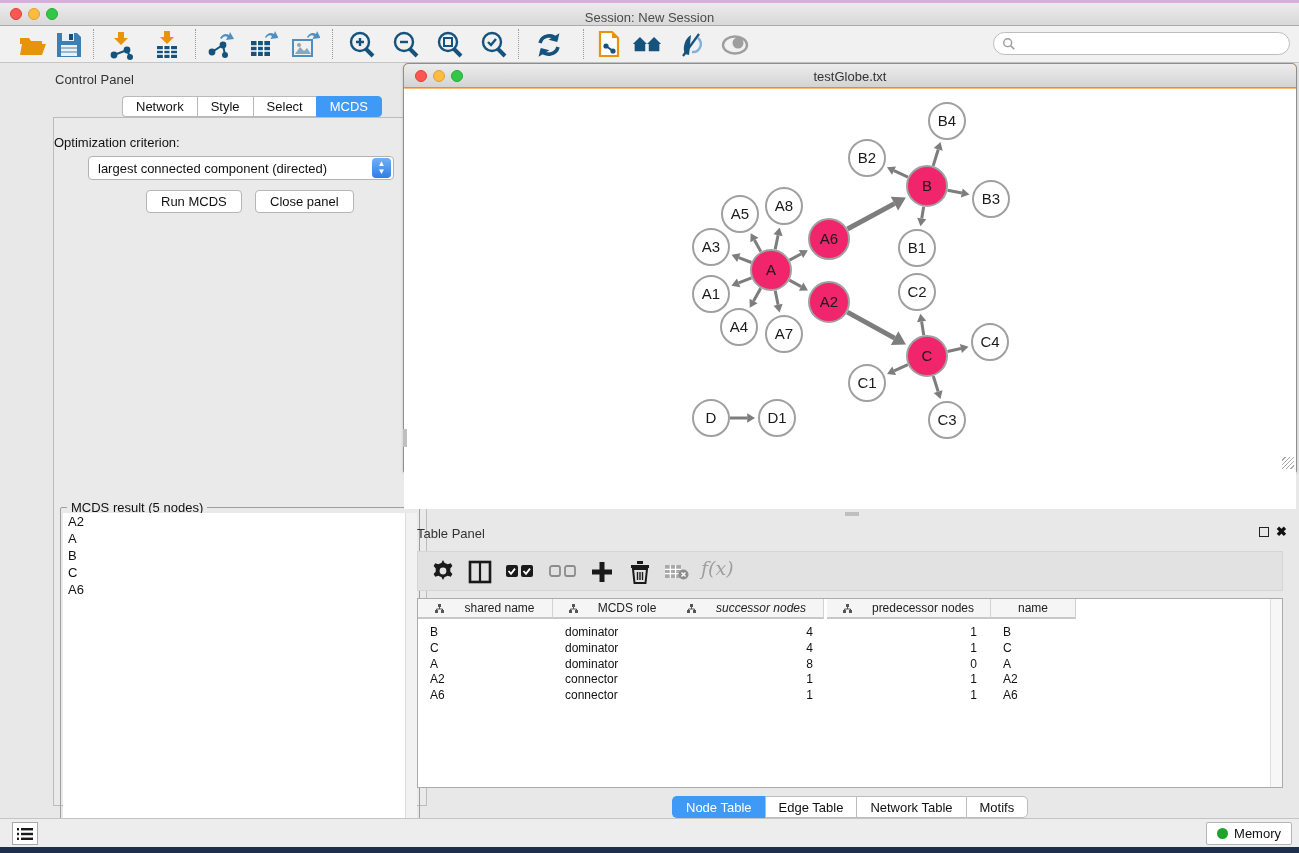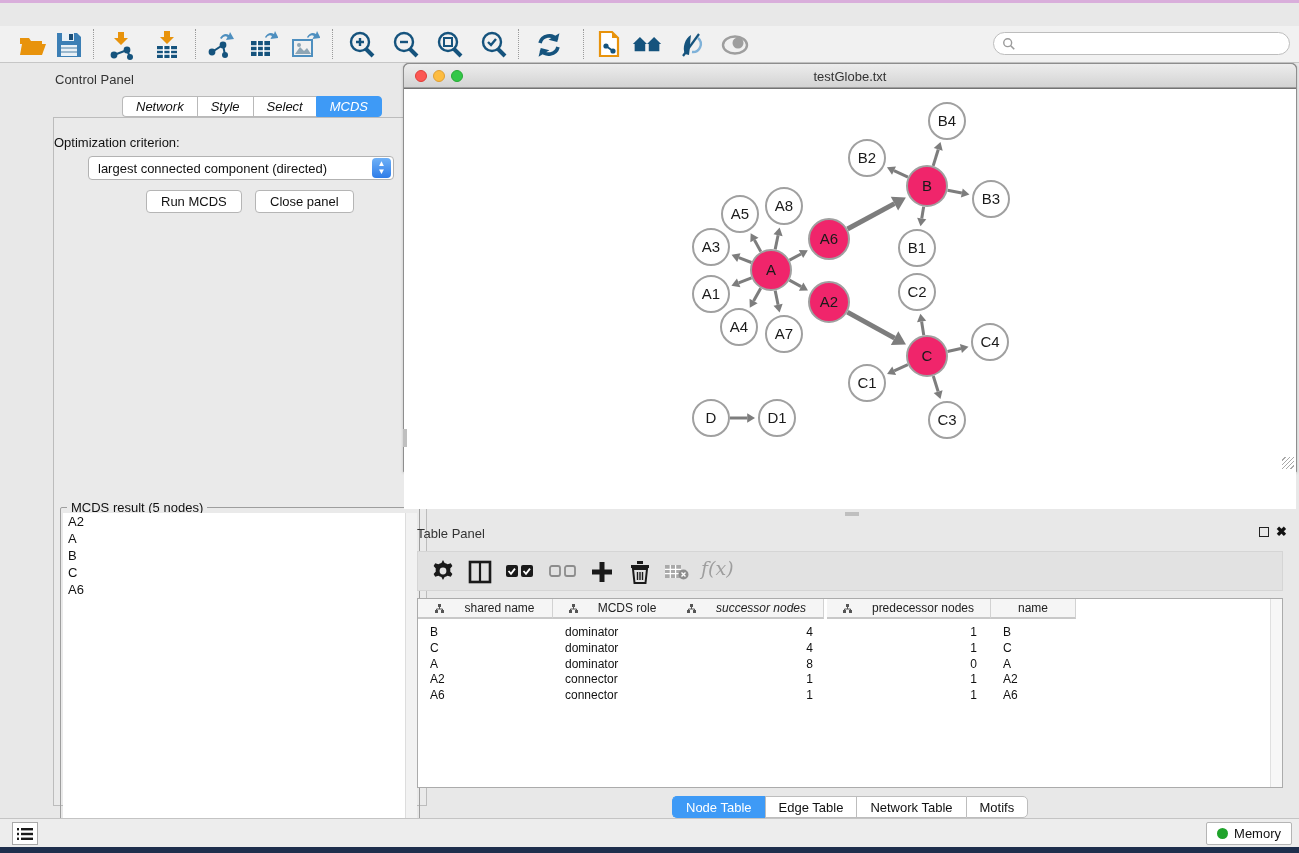--- a/index.html
+++ b/index.html
@@ -48,21 +48,21 @@
   
   #control-panel { left:0; top:63px; width:390px; height:755px;margin-left:45px; }
   .panel-title { font-size:13px; color:#333; }
   .float-box { width:10px; height:10px; border:1.5px solid #222; cursor:pointer; }
   .close-x { font-size:13px; font-weight:bold; color:#111; cursor:pointer; line-height:10px; }
 
   #control-tabs { position:absolute; left:77px; top:33px; height:21px; display:flex; }
   .ctab {
     height:21px; padding:0 13px; font-size:13px; background:#fff;
     border:1px solid #B9B9B9; border-right:none; display:flex; align-items:center;
-    cursor:pointer; color:#111;font-style:italic;
+    cursor:pointer; color:#111;
   }
   .ctab:first-child { border-radius:4px 0 0 4px; }
   .ctab:last-child { border-right:1px solid #B9B9B9; border-radius:0 4px 4px 0; }
   .ctab.active { background:#3E9AF6; border-color:#3E9AF6; color:#fff; }
 
   #cp-content {
     position:absolute; left:8px; top:54px; width:374px; height:689px;
     border:1px solid #BCBCBC; background:#EAEAEA;
   }
   #opt-label { width:100%; top:17px; font-size:13px; color:#111; }
@@ -98,21 +98,21 @@
   }
   #mcds-scroll {
     position:absolute; right:0; top:0; bottom:0; width:12px; background:#F2F2F2;
     border-left:1px solid #DDD;
   }
   .mcds-item { font-size:13px; color:#111; padding:1px 0 1px 5px; line-height:15px; }
 
   
   #net-window {
     left:403px; top:63px; width:894px; height:409px;
-    background:#737373; border:1px solid #8E8E8E; border-radius:5px 5px 0 0;
+    background:#fdba74; border:1px solid #8E8E8E; border-radius:5px 5px 0 0;
     box-shadow:0 1px 3px rgba(0,0,0,0.18);
   }
   #net-titlebar {
     position:absolute; left:0; top:0; width:100%; height:24px;
     background:linear-gradient(#EDEDED,#D3D3D3);
     border-bottom:1px solid #9E9E9E; border-radius:5px 5px 0 0;
   }
   #net-title { width:100%; text-align:center; top:5px; font-size:13px; color:#333; }
   #net-canvas { position:absolute; left:0; top:25px; width:892px; height:420px; background:#fff; }
   #net-scroll-left { left:-1px; top:365px; width:4px; height:18px; background:#BFBFBF; }
@@ -170,20 +170,26 @@
   }
   #memory-dot { width:11px; height:11px; border-radius:50%; background:#1FA32B; }
   #bottom-strip { left:0; top:847px; width:1299px; height:6px; background:#1E2F4D; }
 </style>
 </head>
 <body>
 
 <div id="app">
 
   <div id="top-strip" class="abs"></div>
+  <div id="titlebar" class="abs">
+    <div class="traffic tl-red" style="left:10px"></div>
+    <div class="traffic tl-yellow" style="left:28px"></div>
+    <div class="traffic tl-green" style="left:46px"></div>
+    <div id="title-text" class="abs">Session: New Session</div>
+  </div>
 
   <div id="toolbar" class="abs">
     <svg class="tb-icon" style="left:18px" viewBox="0 0 30 30">
         <path d="M2 8 h9 l2 3 h11 v3 h-22z" fill="#E8930C"></path>
         <path d="M4 14 h24 l-4 11 h-22z" fill="#E8930C"></path>
       </svg>
     <svg class="tb-icon" style="left:54px" viewBox="0 0 30 30">
         <path d="M3 3 h20 l4 4 v20 h-24z" fill="#3C7FB5"></path>
         <rect x="8" y="3" width="12" height="8" fill="#E9F1F7"></rect>
         <rect x="15" y="4" width="4" height="6" fill="#1C4F78"></rect>

